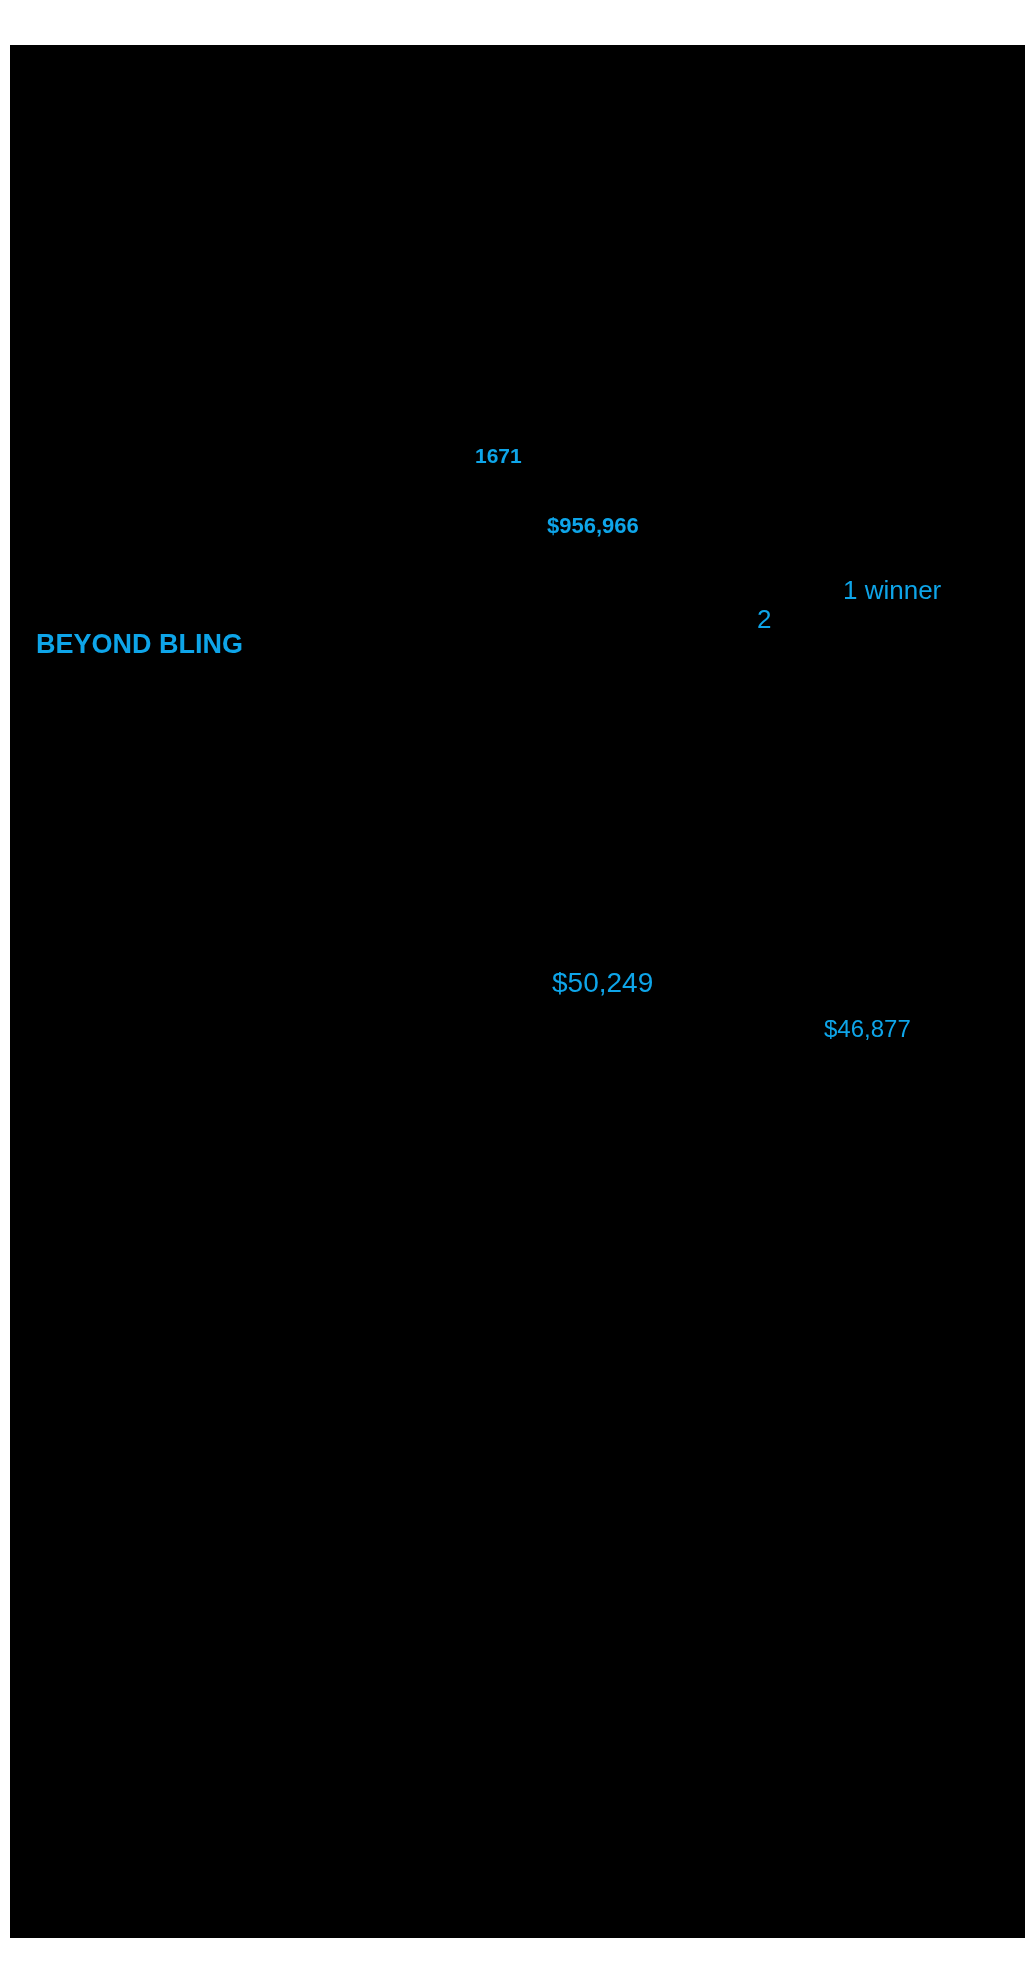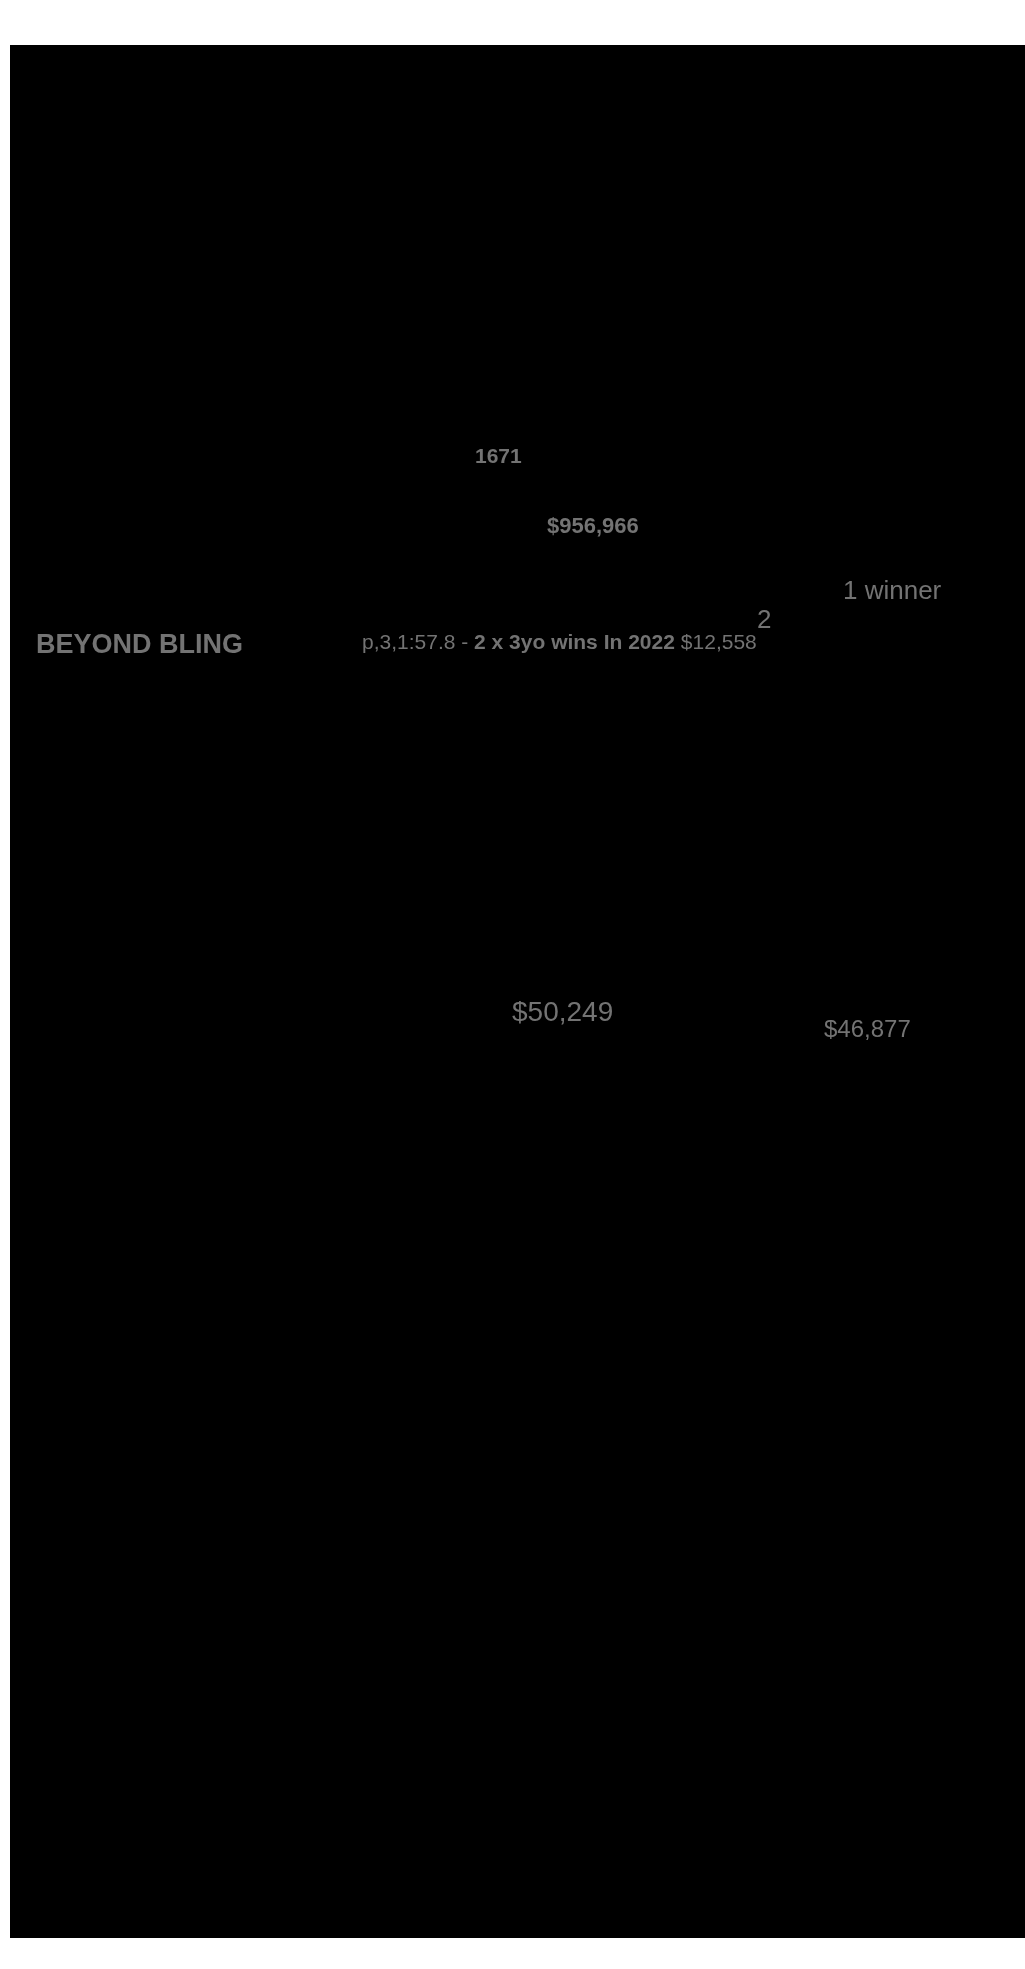--- a/index.html
+++ b/index.html
@@ -18,51 +18,50 @@
   .canvas {
     position: absolute;
     left: 10px;
     top: 45px;
     width: 1015px;
     height: 1893px;
     background: #000000;
   }
   .red-text {
     position: absolute;
-    color: #737373;
+    color: #0ea5e9;
     line-height: 1;
     white-space: pre;
   }
   .t-1671            { left: 465px; top: 400px; font-size: 21px; font-weight: bold; }
   .t-total-earnings  { left: 537px; top: 470px; font-size: 22px; font-weight: bold; }
   .t-wins            { left: 747px; top: 561px; font-size: 26px; }
   .t-winners         { left: 833px; top: 532px; font-size: 26px; }
   .t-horse-name      { left: 26px;  top: 586px; font-size: 27px; font-weight: bold; }
   .t-record          { left: 352px; top: 586px; font-size: 21px; }
   .t-record .bold    { font-weight: bold; }
   .t-record .amount  { margin-left: 6px; }
-  .t-earn-1          { left: 502px; top: 924px; font-size: 28px; margin-top: 29px; }
+  .t-earn-1          { left: 542px; top: 924px; font-size: 28px; }
   .t-earn-2          { left: 814px; top: 972px; font-size: 24px; }
 </style>
 </head>
 <body>
 
 <div class="page">
   <div class="canvas">
 
     <span class="red-text t-1671">1671</span>
 
     <span class="red-text t-total-earnings">$956,966</span>
 
     <span class="red-text t-wins">2</span>
 
     <span class="red-text t-winners">1 winner</span>
 
     <span class="red-text t-horse-name">BEYOND BLING</span>
 
-    <span class="red-text t-record"><span>p,3,1:57.8 - </span><span class="bold">2 x 3yo wins In 2022</span><span class="amount">$12,558</span></span>
 
     <span class="red-text t-earn-1">$50,249</span>
 
     <span class="red-text t-earn-2">$46,877</span>
 
   </div>
 </div>
 
 </body></html>

